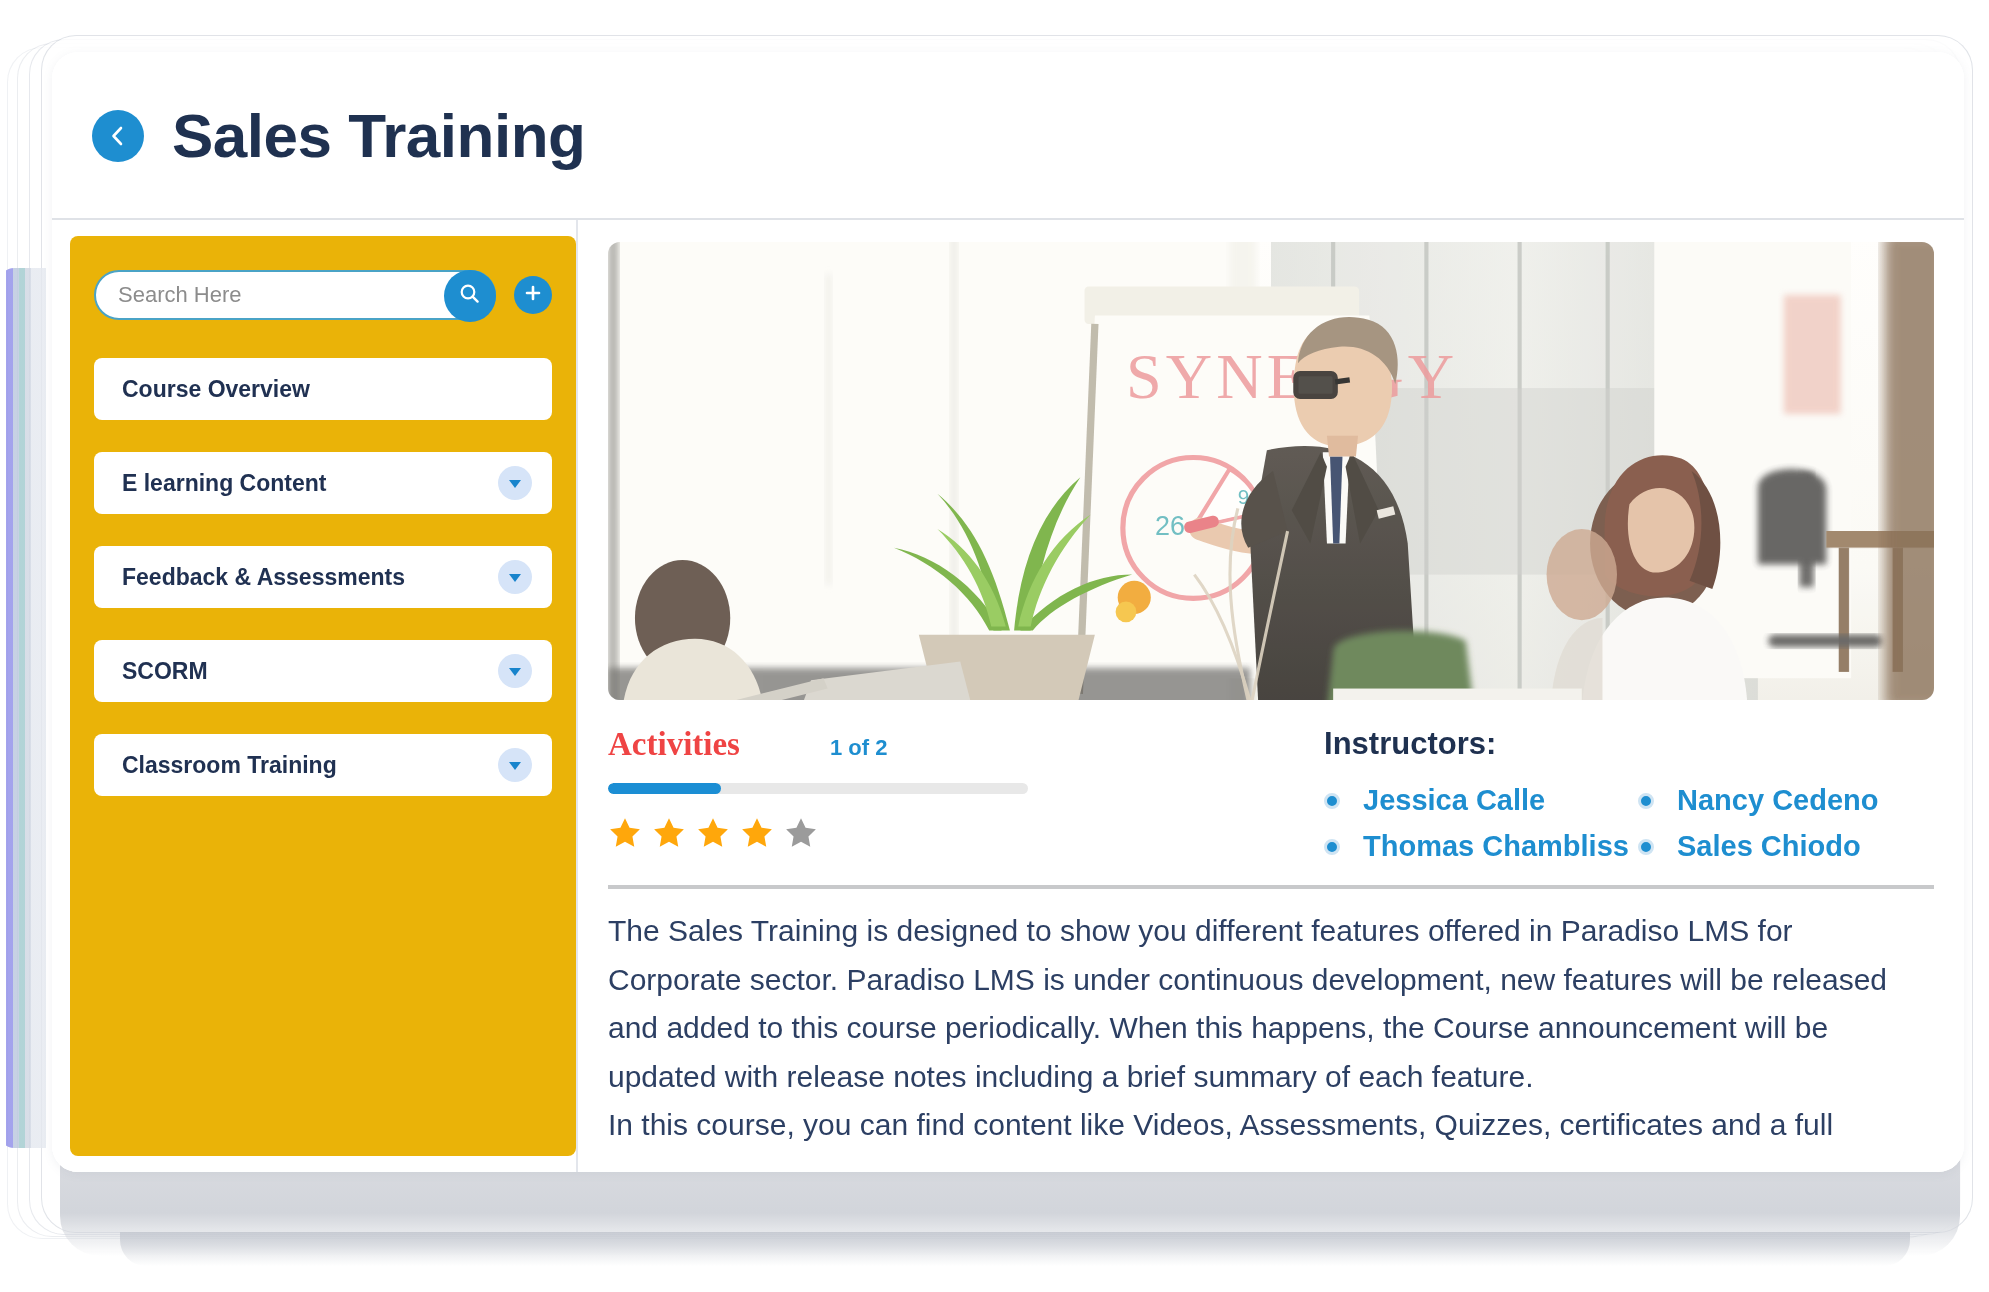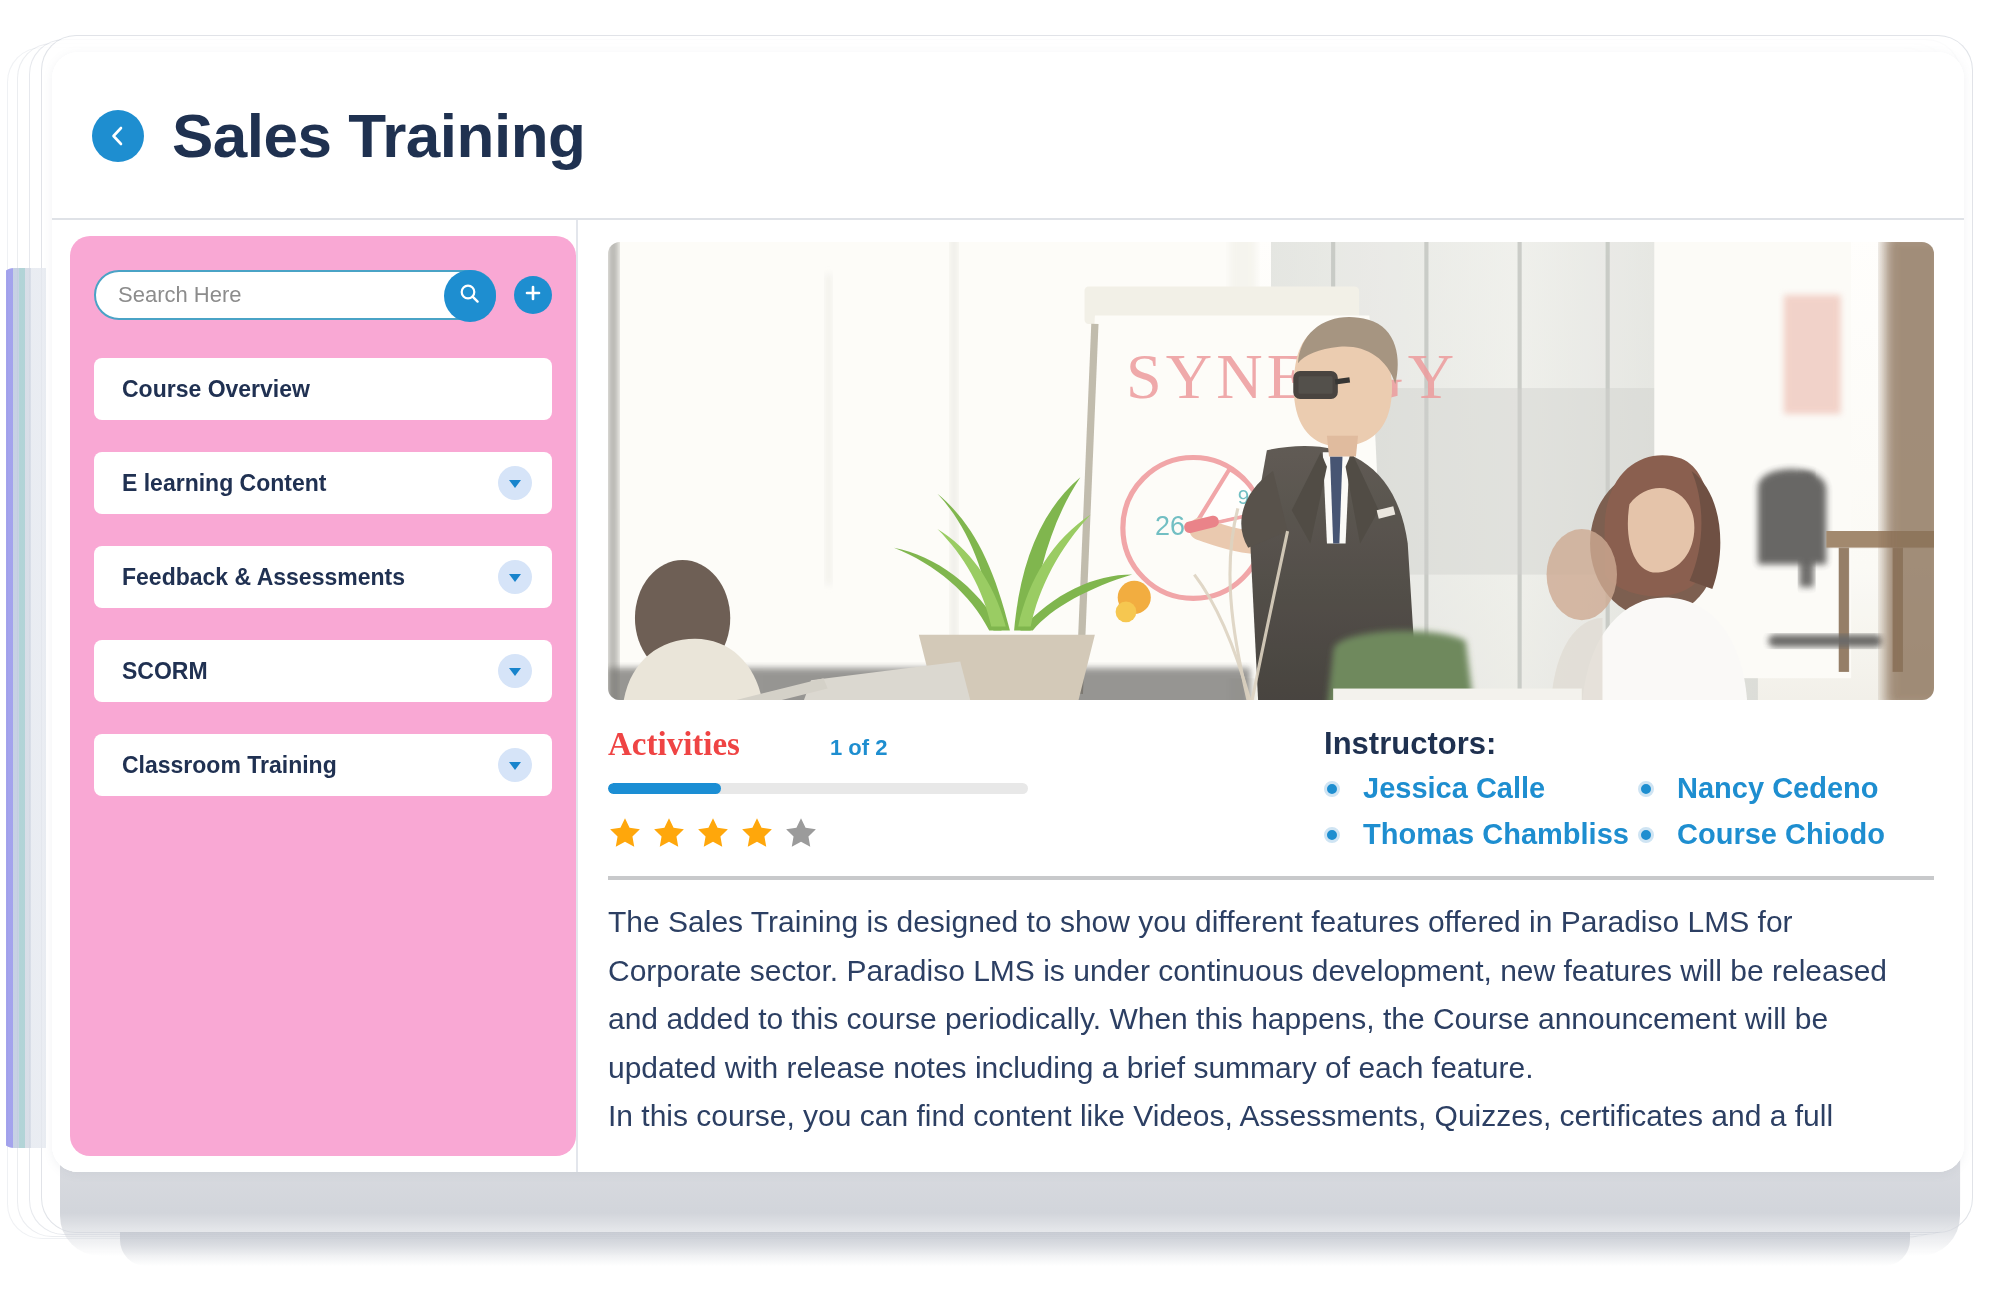--- a/index.html
+++ b/index.html
@@ -119,22 +119,22 @@
 
   
   .sidebar-wrap {
     width: 526px;
     flex: 0 0 auto;
     padding: 16px 0 0 18px;
     background: #ffffff;
     border-right: 2px solid #e3e6ec;
   }
   .sidebar {
-    background: #f9a8d4;
-    border-radius: 20px;
+    background: #eab308;
+    border-radius: 8px;
     height: 920px;
     padding: 34px 24px 0 24px;
   }
   .search-row {
     display: flex;
     align-items: center;
     gap: 18px;
     margin-bottom: 38px;
   }
   .search-box {
@@ -257,21 +257,21 @@
   .stars {
     margin-top: 22px;
     display: flex;
     gap: 10px;
   }
 
   .instr-title {
     font-size: 31px;
     font-weight: bold;
     color: #1f3150;
-    margin-bottom: 10px;
+    margin-bottom: 22px;
   }
   .instr-grid {
     display: grid;
     grid-template-columns: 300px auto;
     row-gap: 13px;
     column-gap: 14px;
   }
   .instr-item {
     display: flex;
     align-items: center;
@@ -594,21 +594,21 @@
                 <div class="instr-item">
                   <span class="instr-dot"></span>
                   <span class="instr-name">Nancy Cedeno</span>
                 </div>
                 <div class="instr-item">
                   <span class="instr-dot"></span>
                   <span class="instr-name">Thomas Chambliss</span>
                 </div>
                 <div class="instr-item">
                   <span class="instr-dot"></span>
-                  <span class="instr-name">Course Chiodo</span>
+                  <span class="instr-name">Sales Chiodo</span>
                 </div>
               </div>
           </div>
 
         </div>
 
         <div class="divider"></div>
 
         <div class="desc">
           <p>The Sales Training is designed to show you different features offered in Paradiso LMS for Corporate sector. Paradiso LMS is under continuous development, new features will be released and added to this course periodically. When this happens, the Course announcement will be updated with release notes including a brief summary of each feature.</p>

